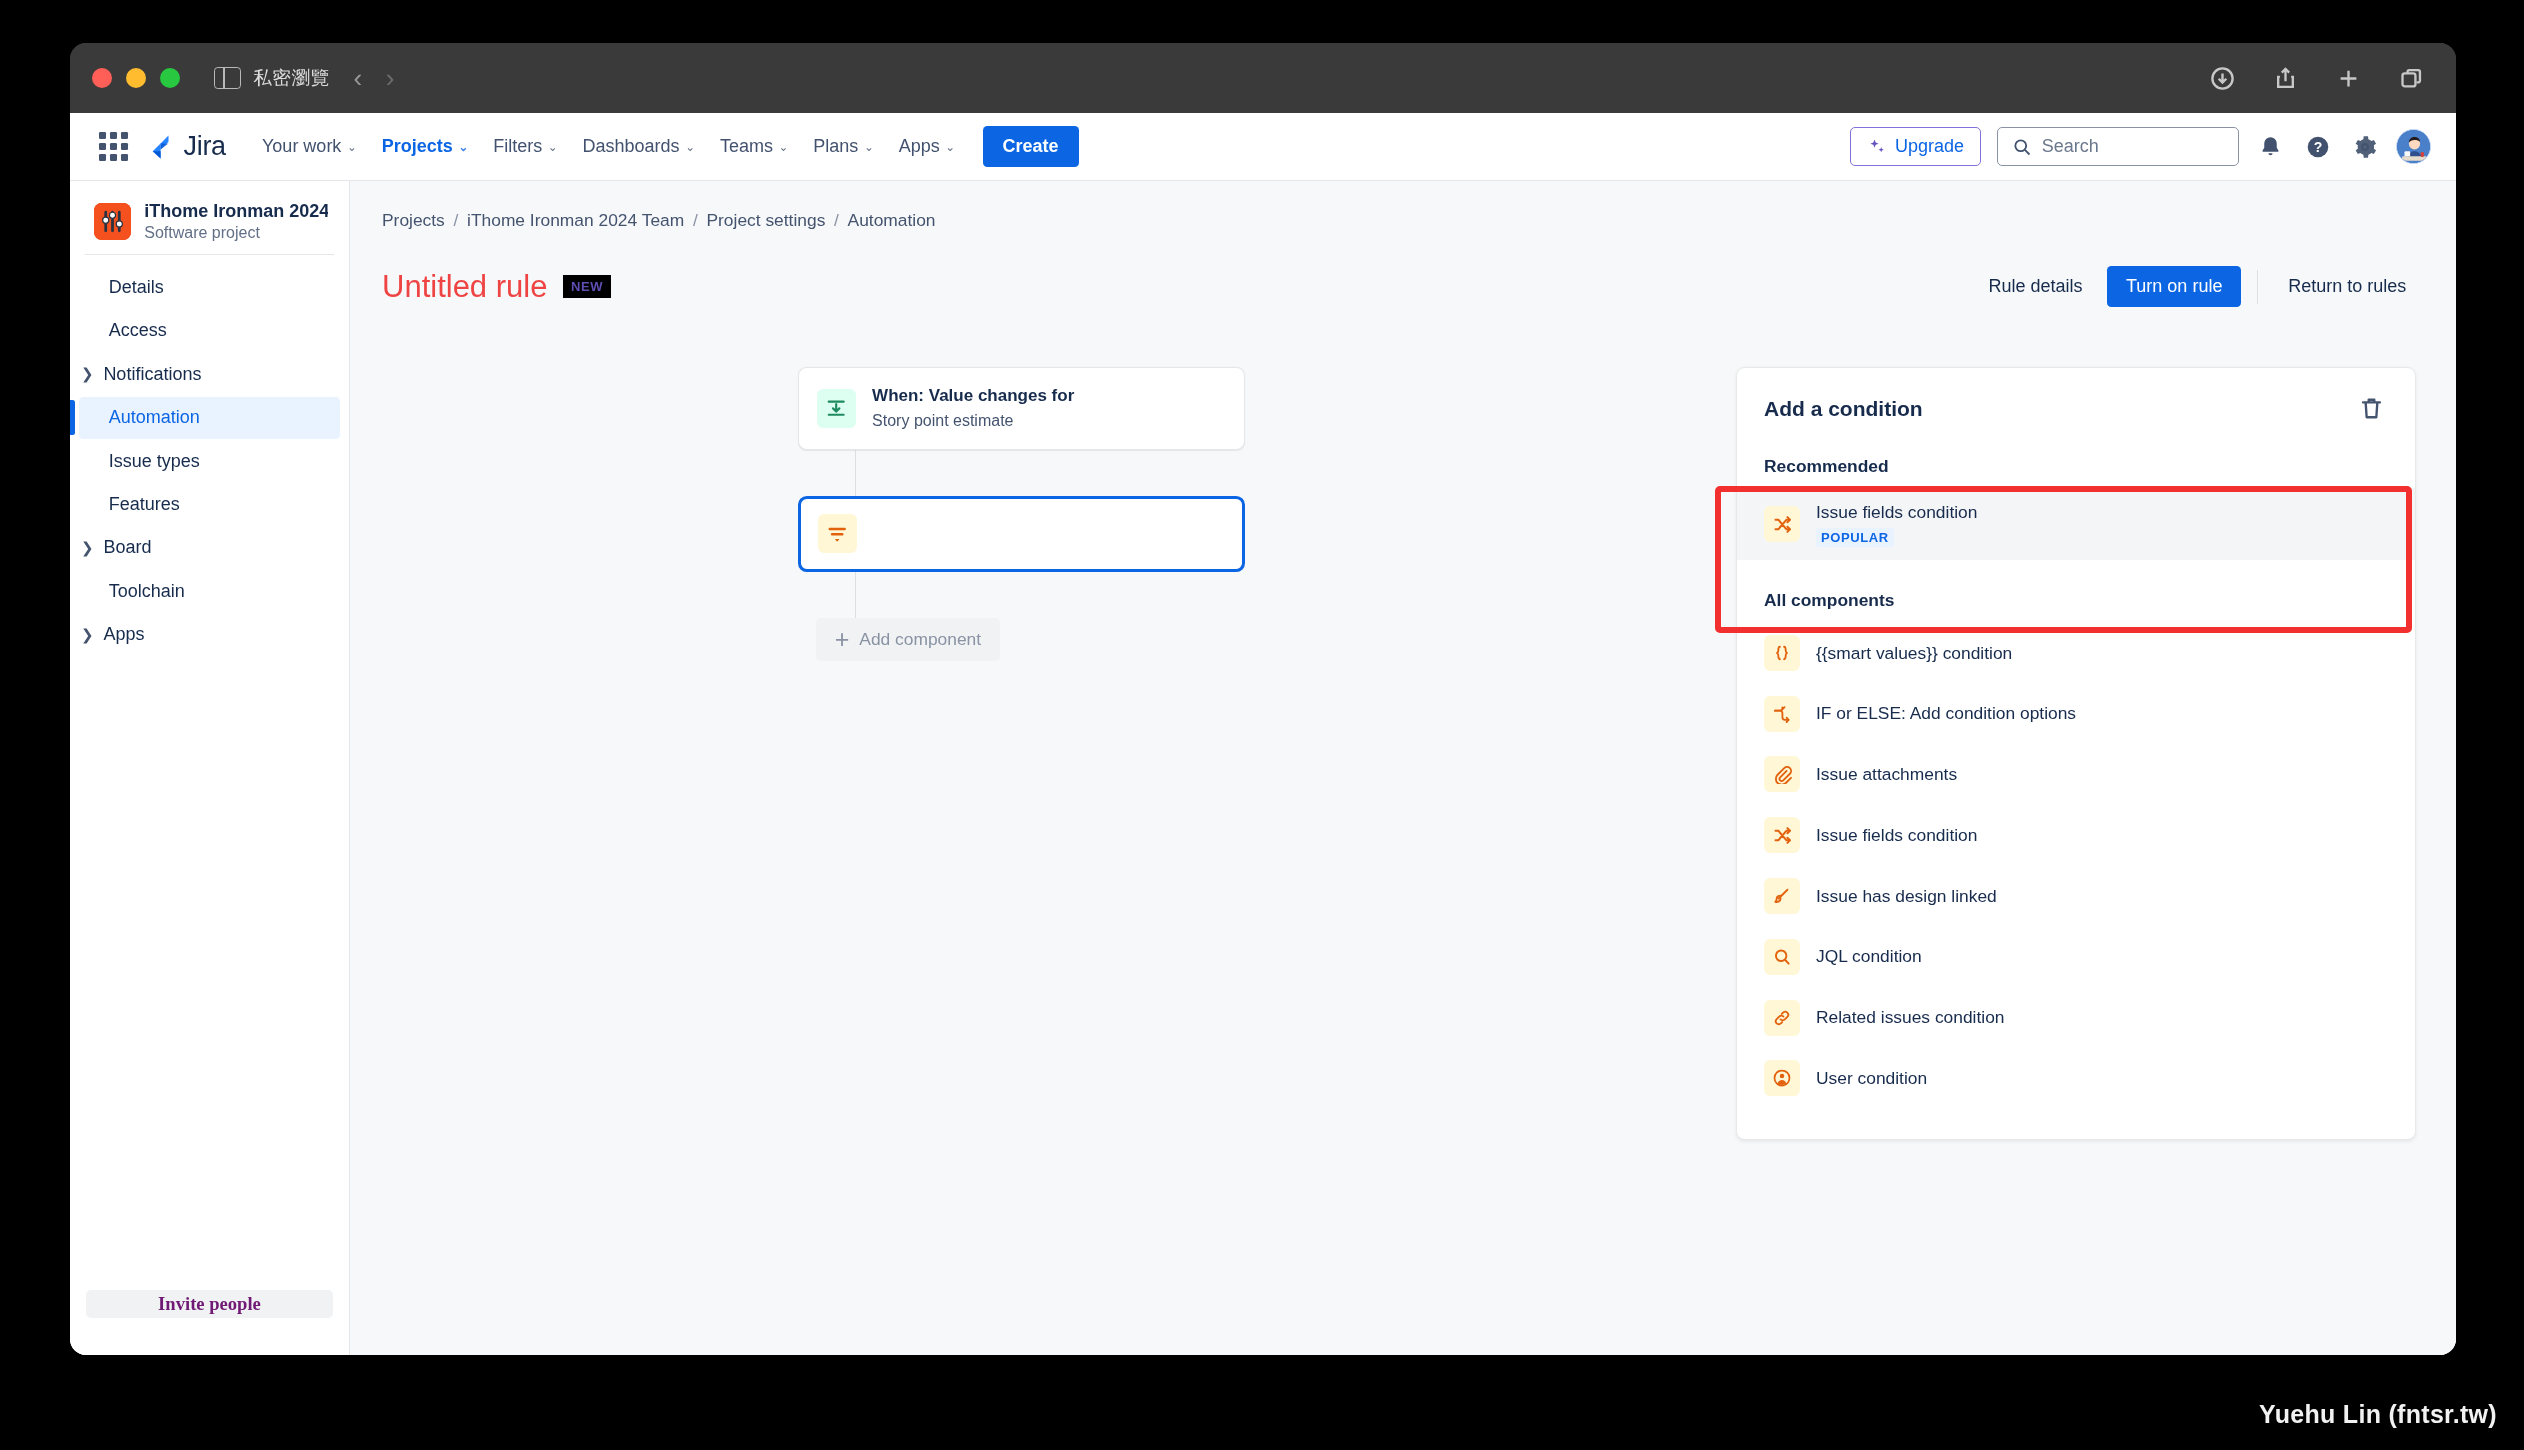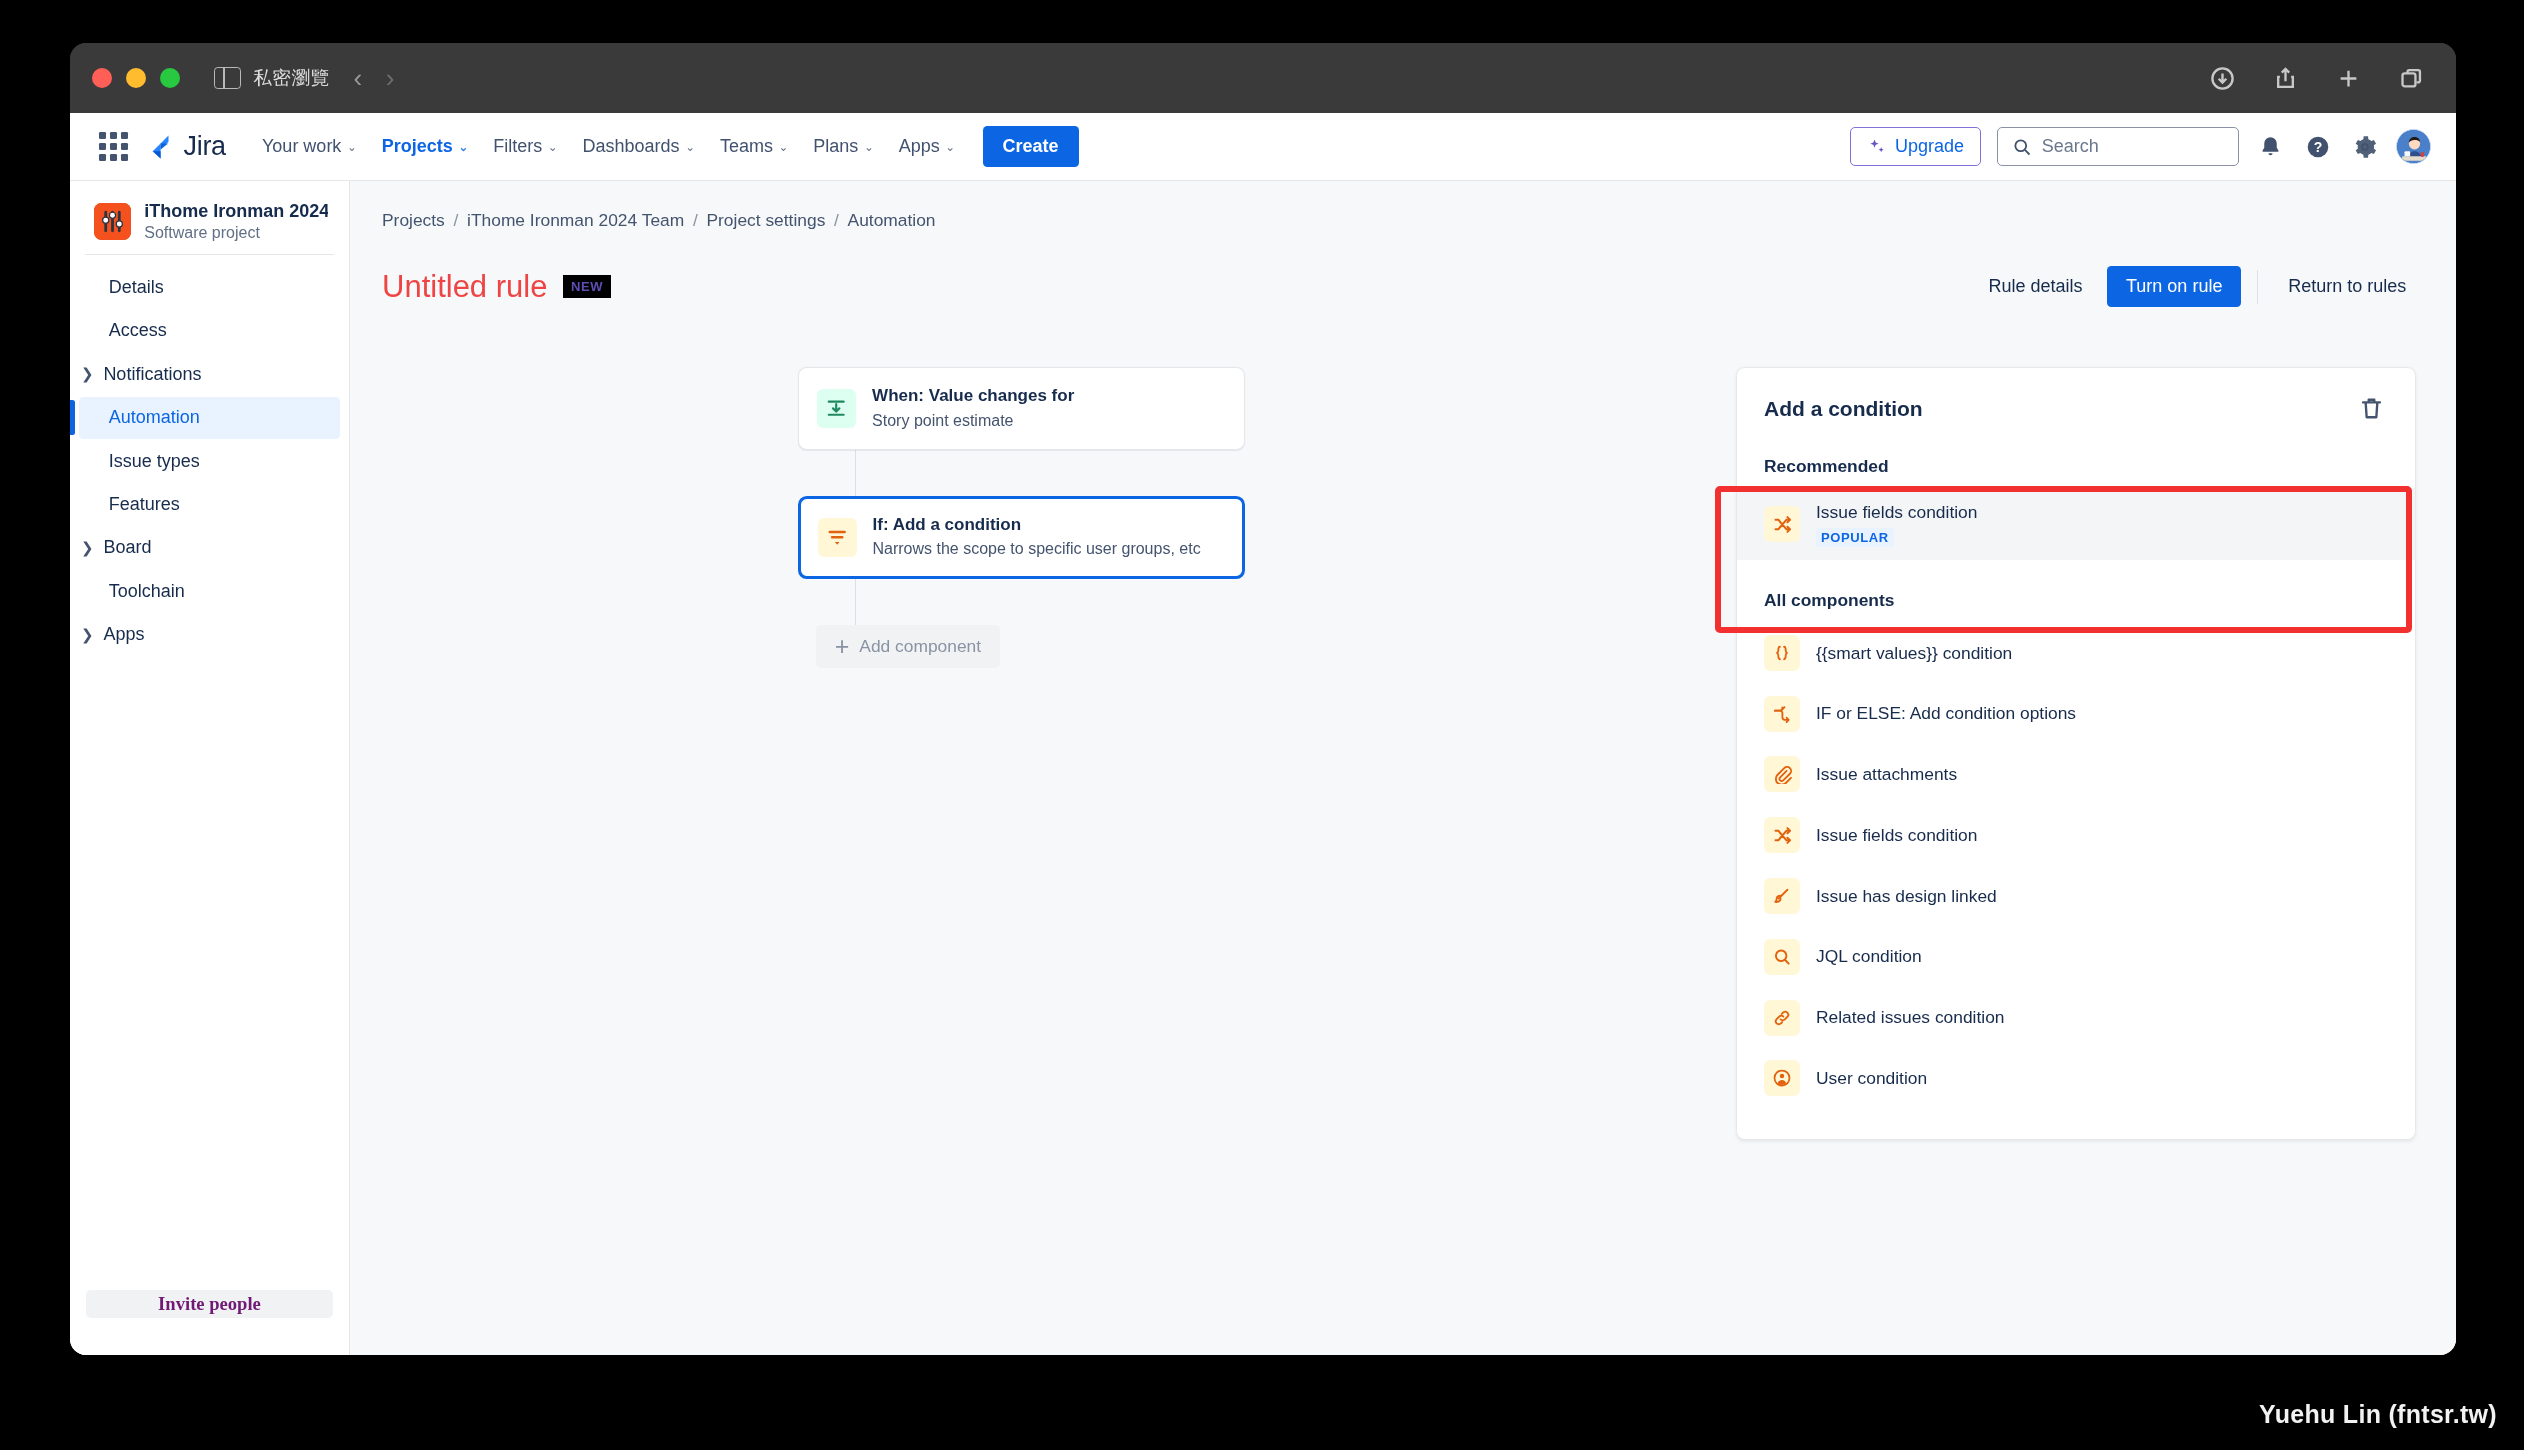--- a/index.html
+++ b/index.html
@@ -502,24 +502,20 @@
 
             <div class="connector"></div>
 
             <div class="rule-card selected">
               <span class="rule-icon amber">
                 <svg viewBox="0 0 24 24" width="22.4" height="22.4" stroke="#e2620d" stroke-width="2.6" stroke-linecap="round" fill="none">
                   <path d="M4 6.5h16M6.5 12h11"></path>
                     <path d="M9.6 17.2h4.8l-2.4 3z" fill="#e2620d" stroke="none"></path>
                 </svg>
               </span>
-              <span class="rule-text">
-                <span class="t1" style="display:block">If: Add a condition</span>
-                <span class="t2" style="display:block">Narrows the scope to specific user groups, etc</span>
-              </span>
             </div>
 
             <div class="connector"></div>
 
             <div class="add-component">
               <span class="plus">+</span>
               <span class="lbl">Add component</span>
             </div>
 
           </div>

